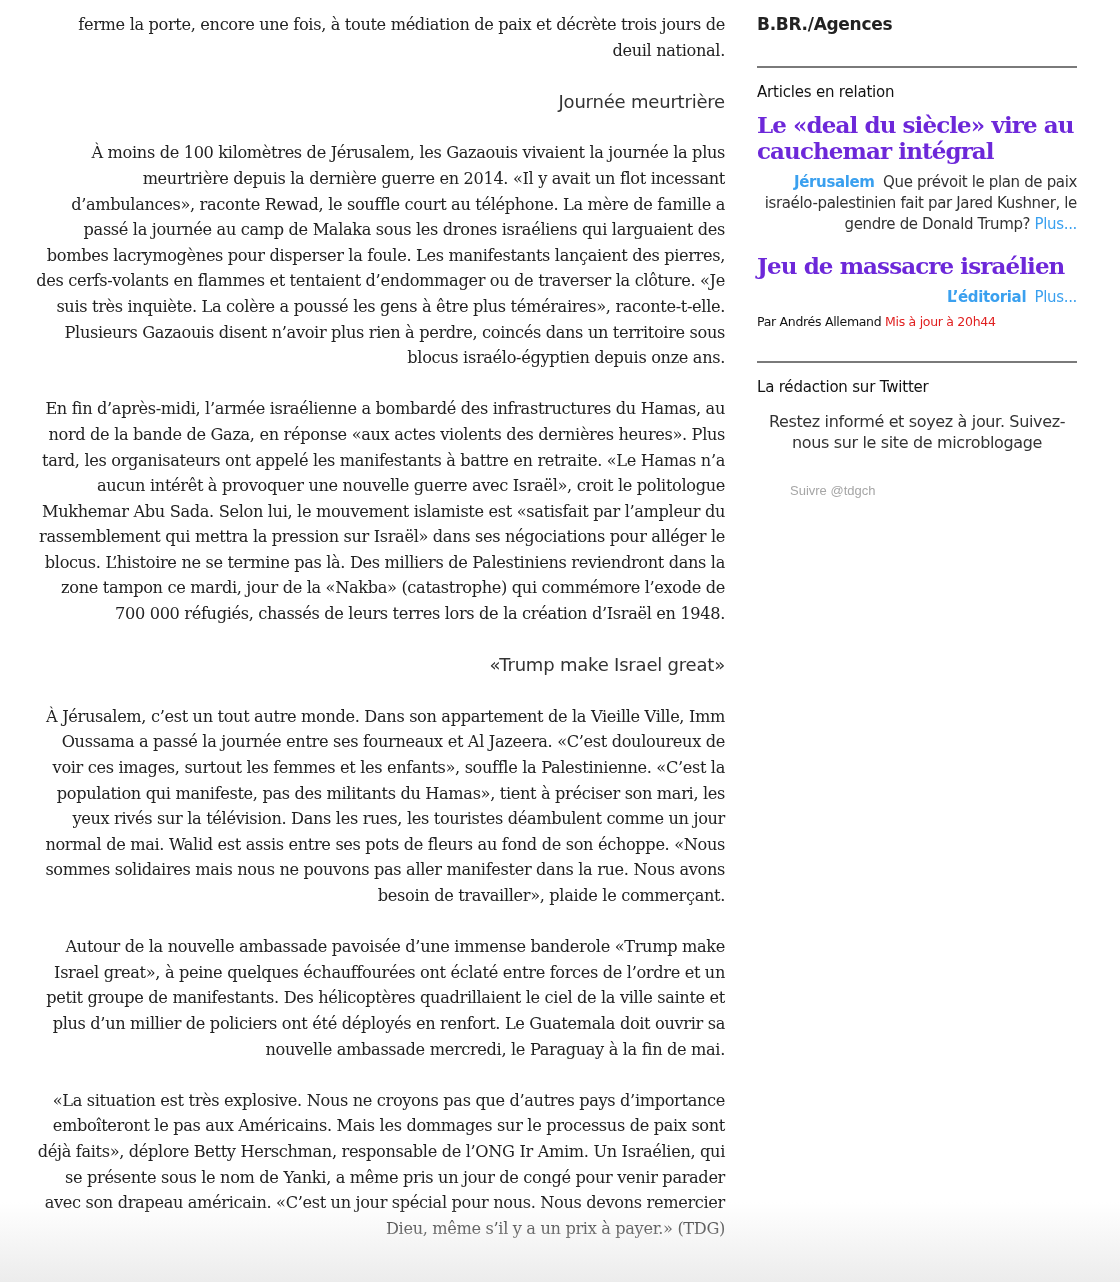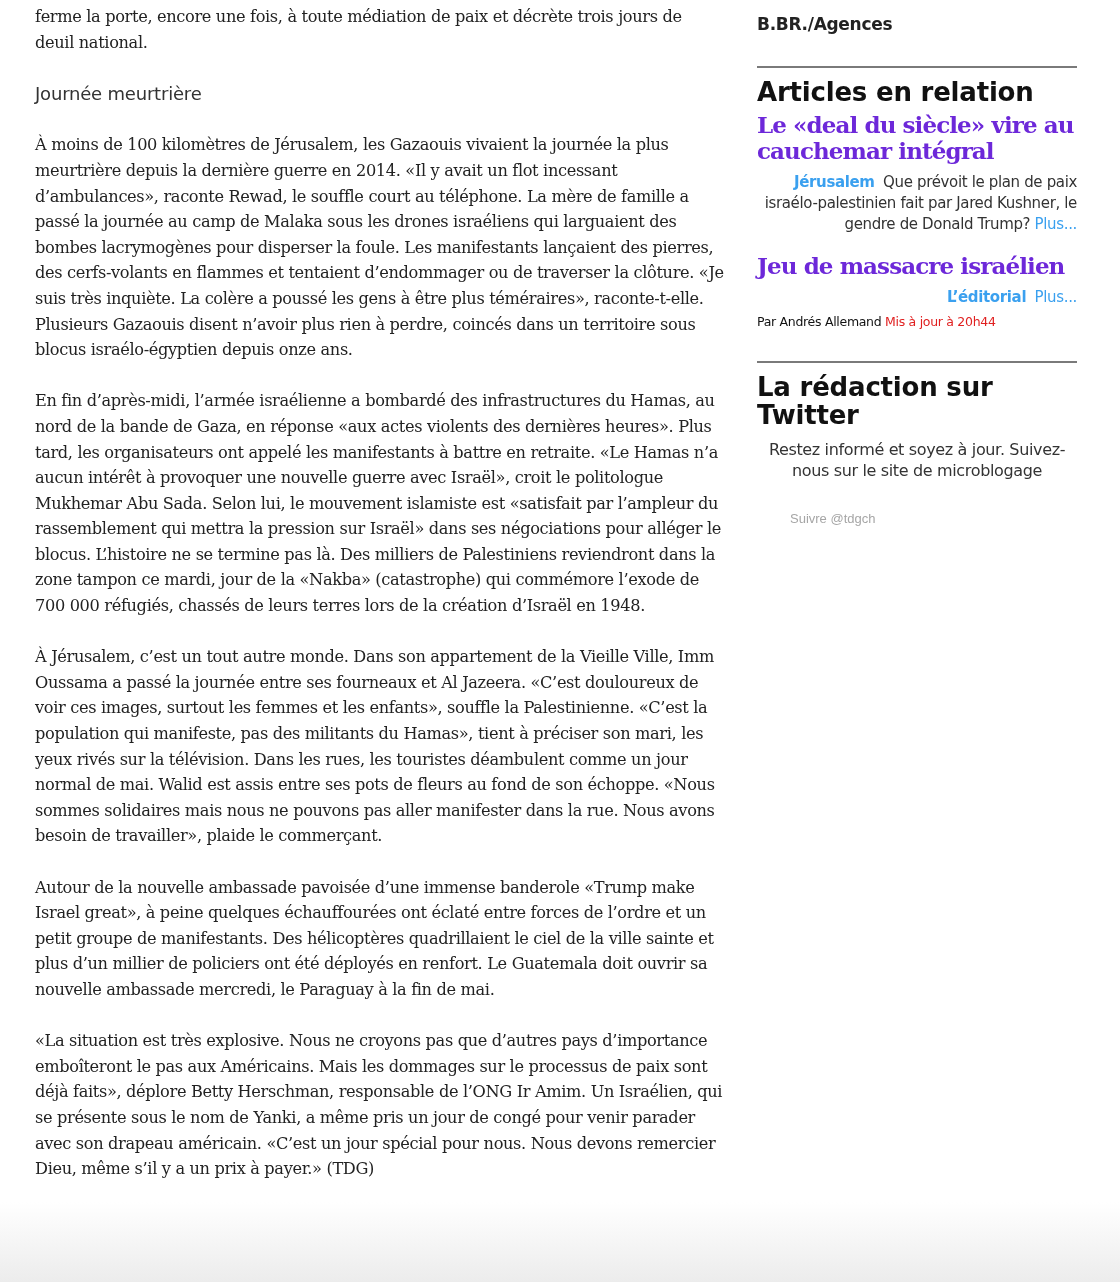--- a/index.html
+++ b/index.html
@@ -12,27 +12,28 @@
       color: #1a1a1a;
     }
     .bottom-fade {
       position: absolute; left: 0; right: 0; bottom: 0; height: 80px;
       background: linear-gradient(to bottom, rgba(240,240,240,0) 0%, #ececec 100%);
       pointer-events: none;
     }
     .article {
       position: absolute;
       left: 35px;
-      top: 4px;
+      top: 12px;
       width: 690px;
       font-family: "DejaVu Serif", serif;
       font-size: 16.2px;
       line-height: 25.6px;
       letter-spacing: -0.35px;
       color: #222;
+      text-align: right;
     }
     .article p { margin: 0 0 25.6px 0; }
     .article h3 {
       font-family: "DejaVu Sans", sans-serif;
       font-weight: normal;
       font-size: 18px;
       line-height: 26px;
       color: #333;
       margin: 0 0 25.6px 0;
       letter-spacing: -0.2px;
@@ -52,22 +53,22 @@
       letter-spacing: -0.3px;
     }
     .divider {
       border: none;
       border-top: 2px solid #7a7a7a;
       margin: 0;
       width: 320px;
     }
     .divider.d1 { margin-top: 30px; }
     .section-title {
-      font-weight: bold;
-      font-size: 26px;
+      font-weight: normal;
+      font-size: 15px;
       line-height: 28px;
       color: #111;
       margin: 10px 0 2px 0;
       letter-spacing: -0.2px;
     }
     .rel-title {
       font-family: "DejaVu Serif", serif;
       font-weight: bold;
       font-size: 23px;
       line-height: 26px;
@@ -114,20 +115,21 @@
     }
   </style>
 </head>
 <body>
 
 <div class="article">
   <p>ferme la porte, encore une fois, à toute médiation de paix et décrète trois jours de deuil national.</p>
   <h3>Journée meurtrière</h3>
   <p>À moins de 100 kilomètres de Jérusalem, les Gazaouis vivaient la journée la plus meurtrière depuis la dernière guerre en 2014. «Il y avait un flot incessant d’ambulances», raconte Rewad, le souffle court au téléphone. La mère de famille a passé la journée au camp de Malaka sous les drones israéliens qui larguaient des bombes lacrymogènes pour disperser la foule. Les manifestants lançaient des pierres, des cerfs-volants en flammes et tentaient d’endommager ou de traverser la clôture. «Je suis très inquiète. La colère a poussé les gens à être plus téméraires», raconte-t-elle. Plusieurs Gazaouis disent n’avoir plus rien à perdre, coincés dans un territoire sous blocus israélo-égyptien depuis onze ans.</p>
   <p>En fin d’après-midi, l’armée israélienne a bombardé des infrastructures du Hamas, au nord de la bande de Gaza, en réponse «aux actes violents des dernières heures». Plus tard, les organisateurs ont appelé les manifestants à battre en retraite. «Le Hamas n’a aucun intérêt à provoquer une nouvelle guerre avec Israël», croit le politologue Mukhemar Abu Sada. Selon lui, le mouvement islamiste est «satisfait par l’ampleur du rassemblement qui mettra la pression sur Israël» dans ses négociations pour alléger le blocus. L’histoire ne se termine pas là. Des milliers de Palestiniens reviendront dans la zone tampon ce mardi, jour de la «Nakba» (catastrophe) qui commémore l’exode de 700 000 réfugiés, chassés de leurs terres lors de la création d’Israël en 1948.</p>
+  <h3>«Trump make Israel great»</h3>
   <p>À Jérusalem, c’est un tout autre monde. Dans son appartement de la Vieille Ville, Imm Oussama a passé la journée entre ses fourneaux et Al Jazeera. «C’est douloureux de voir ces images, surtout les femmes et les enfants», souffle la Palestinienne. «C’est la population qui manifeste, pas des militants du Hamas», tient à préciser son mari, les yeux rivés sur la télévision. Dans les rues, les touristes déambulent comme un jour normal de mai. Walid est assis entre ses pots de fleurs au fond de son échoppe. «Nous sommes solidaires mais nous ne pouvons pas aller manifester dans la rue. Nous avons besoin de travailler», plaide le commerçant.</p>
   <p>Autour de la nouvelle ambassade pavoisée d’une immense banderole «Trump make Israel great», à peine quelques échauffourées ont éclaté entre forces de l’ordre et un petit groupe de manifestants. Des hélicoptères quadrillaient le ciel de la ville sainte et plus d’un millier de policiers ont été déployés en renfort. Le Guatemala doit ouvrir sa nouvelle ambassade mercredi, le Paraguay à la fin de mai.</p>
   <p>«La situation est très explosive. Nous ne croyons pas que d’autres pays d’importance emboîteront le pas aux Américains. Mais les dommages sur le processus de paix sont déjà faits», déplore Betty Herschman, responsable de l’ONG Ir Amim. Un Israélien, qui se présente sous le nom de Yanki, a même pris un jour de congé pour venir parader avec son drapeau américain. «C’est un jour spécial pour nous. Nous devons remercier Dieu, même s’il y a un prix à payer.» (TDG)</p>
 </div>
 
 <aside class="sidebar">
   <div class="byline-top">B.BR./Agences</div>
 
   <hr class="divider d1">
   <section>

